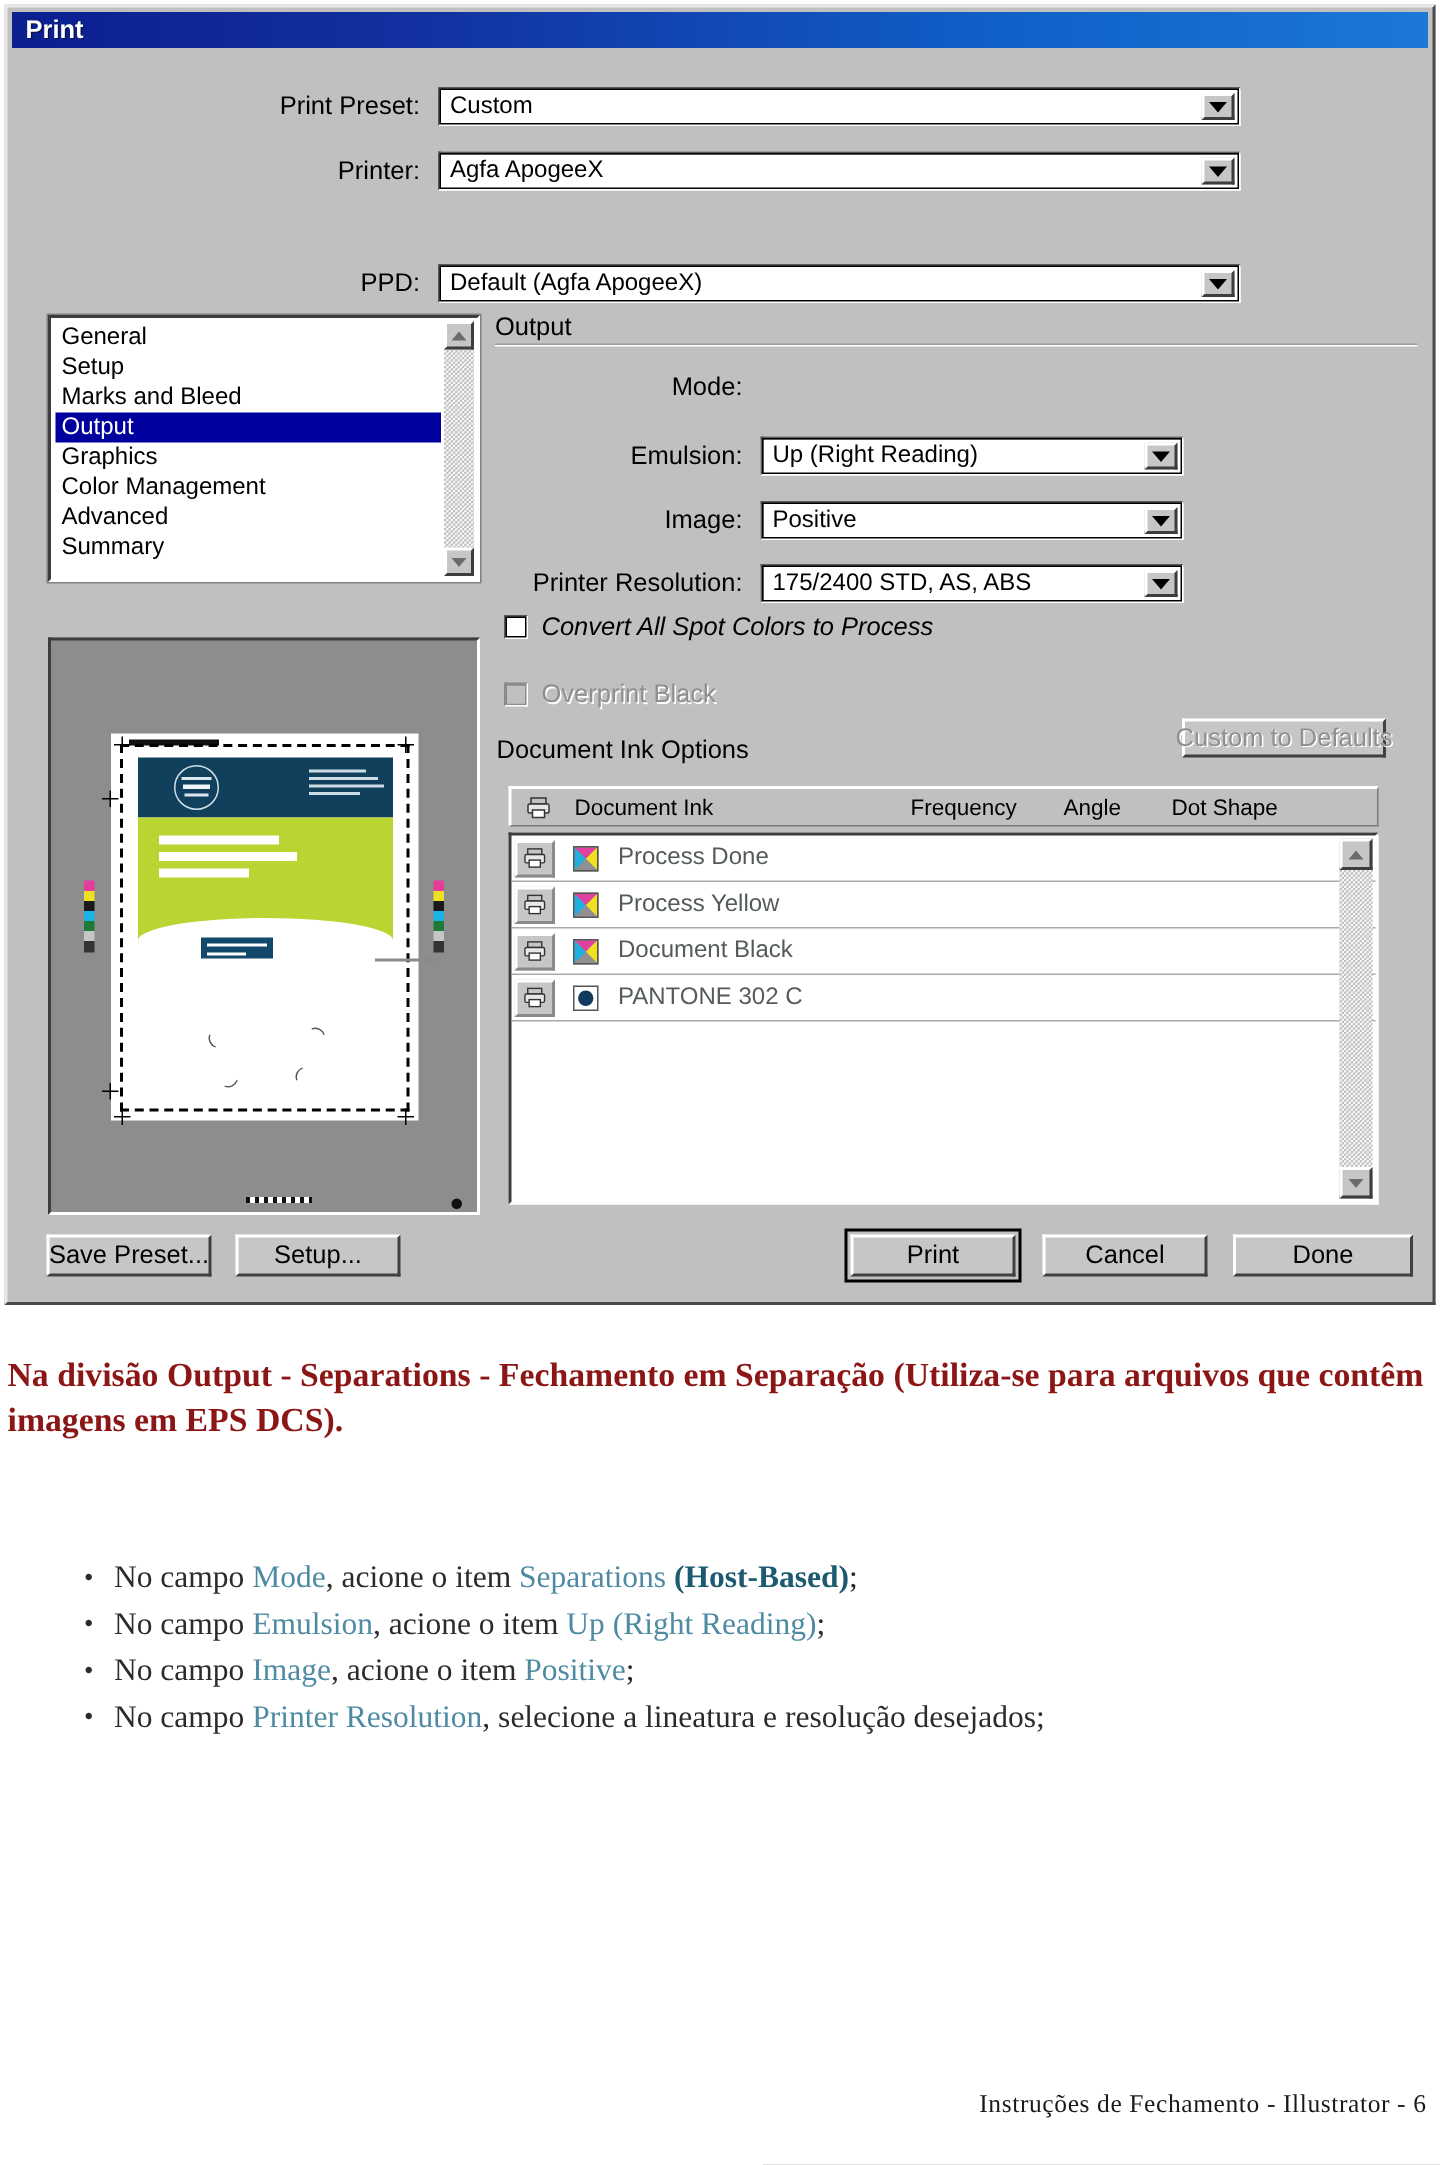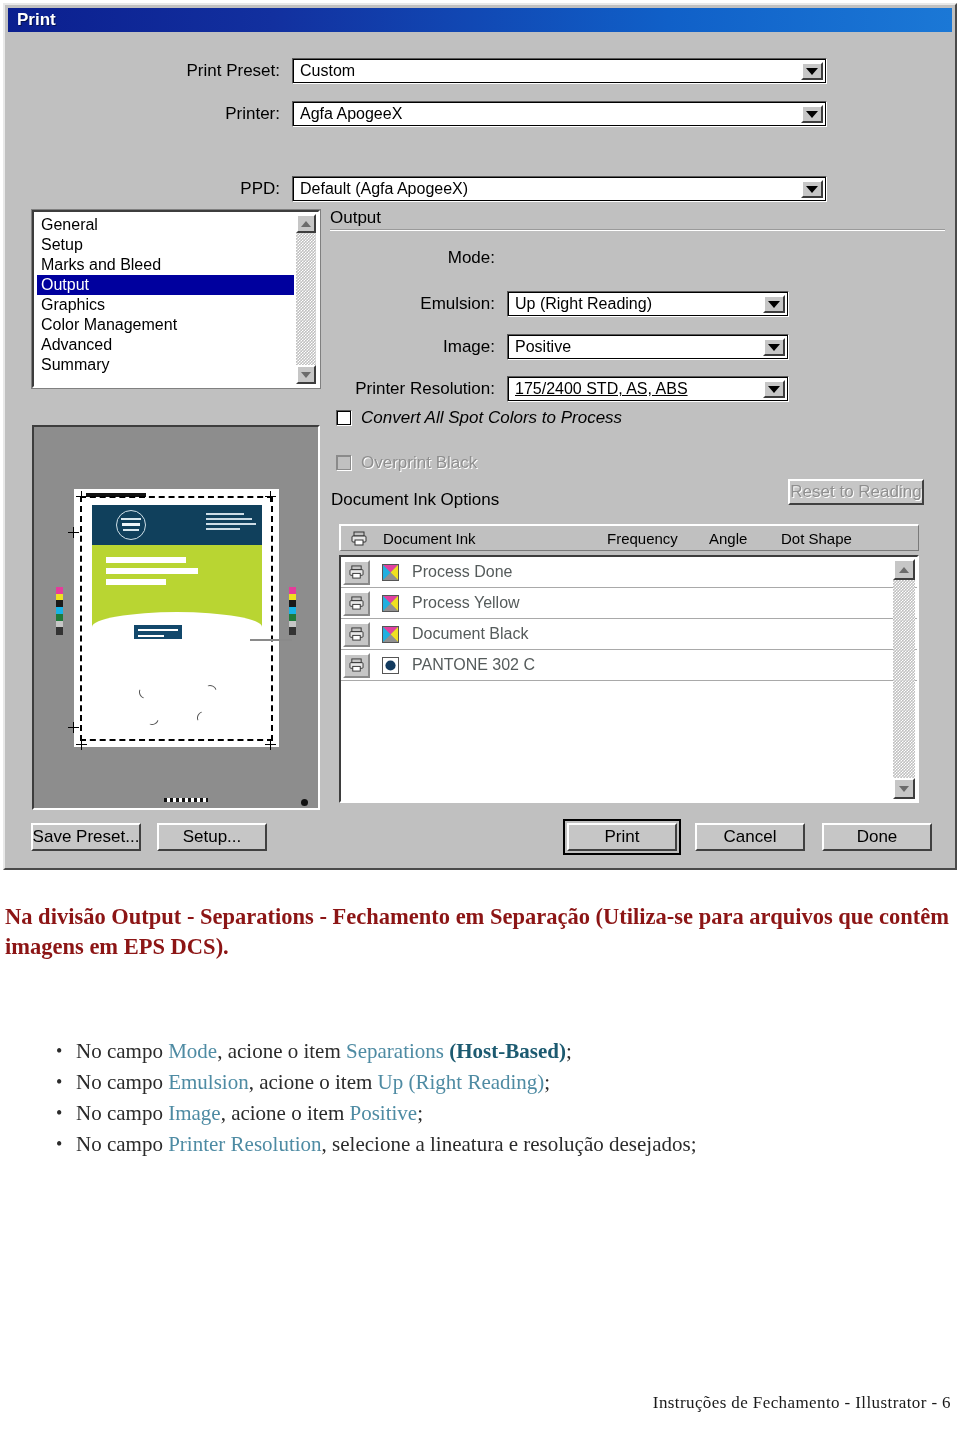--- a/index.html
+++ b/index.html
@@ -306,39 +306,39 @@
     <div class="combo" style="width:282px;">
       <div class="val">Positive</div>
       <div class="arrow">
           <i></i>
         </div>
     </div>
   </div>
 
   <div class="trow" style="left:330px; top:371px;">
     <div class="lbl" style="width:160px;">Printer Resolution:</div>
-    <div class="combo" style="width:282px;text-decoration:underline;">
+    <div class="combo" style="width:282px;">
       <div class="val">175/2400 STD, AS, ABS</div>
       <div class="arrow">
           <i></i>
         </div>
     </div>
   </div>
 
   <div class="chk" style="left:331px; top:403px;font-style:italic;">
     <span class="box"></span>
     <span class="t">Convert All Spot Colors to Process</span>
   </div>
   <div class="chk dis" style="left:331px; top:448px;">
     <span class="box"></span>
     <span class="t">Overprint Black</span>
   </div>
 
   <div class="btn dis" style="position:absolute; left:783px; top:474px; width:136px; height:26px;">
-    <span>Reset to Reading</span>
+    <span>Custom to Defaults</span>
   </div>
 
   <div class="grp-title" style="left:326px; top:485px; font-size:17px;">Document Ink Options</div>
 
   <div class="inkhead" style="left:334px; top:519px; width:580px; height:27px;">
     <span style="position:absolute;left:10px;top:5px;">
       <svg width="16" height="15" viewBox="0 0 16 15" aria-hidden="true">
         <rect x="3" y="1" width="10" height="4" fill="none" stroke="#333" stroke-width="1"></rect>
         <rect x="1" y="5" width="14" height="6" rx="1" fill="#e6e6e6" stroke="#333" stroke-width="1"></rect>
         <rect x="4" y="9" width="8" height="5" fill="#fff" stroke="#333" stroke-width="1"></rect>
@@ -487,21 +487,21 @@
   </div>
   <div class="btn" style="position:absolute;left:152px;top:818px;width:110px;height:28px;">
     <span>Setup...</span>
   </div>
   <div class="btn default" style="position:absolute;left:562px;top:818px;width:110px;height:28px;">
     <span>Print</span>
   </div>
   <div class="btn" style="position:absolute;left:690px;top:818px;width:110px;height:28px;">
     <span>Cancel</span>
   </div>
-  <div class="btn" style="position:absolute;left:817px;top:818px;width:110px;height:28px;">
+  <div class="btn" style="position:absolute;left:817px;top:818px;width:120px;height:28px;">
     <span>Done</span>
   </div>
 </div>
 
 <div class="heading">Na divisão Output - Separations - Fechamento em Separação (Utiliza-se para arquivos que contêm imagens em EPS DCS).</div>
 
 <ul class="bullets">
   <li>
     <span>No campo </span><span class="kw">Mode</span><span>, acione o item </span><span class="kw">Separations</span><span class="kwb"> (Host-Based)</span><span>;</span>
   </li>

